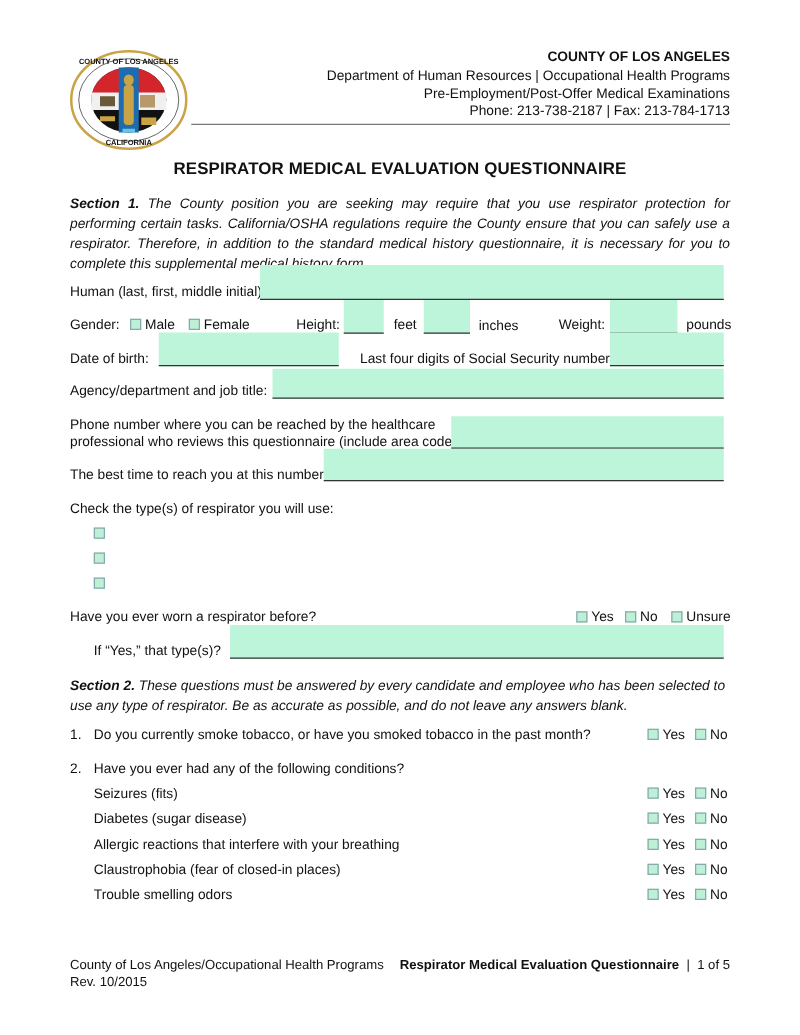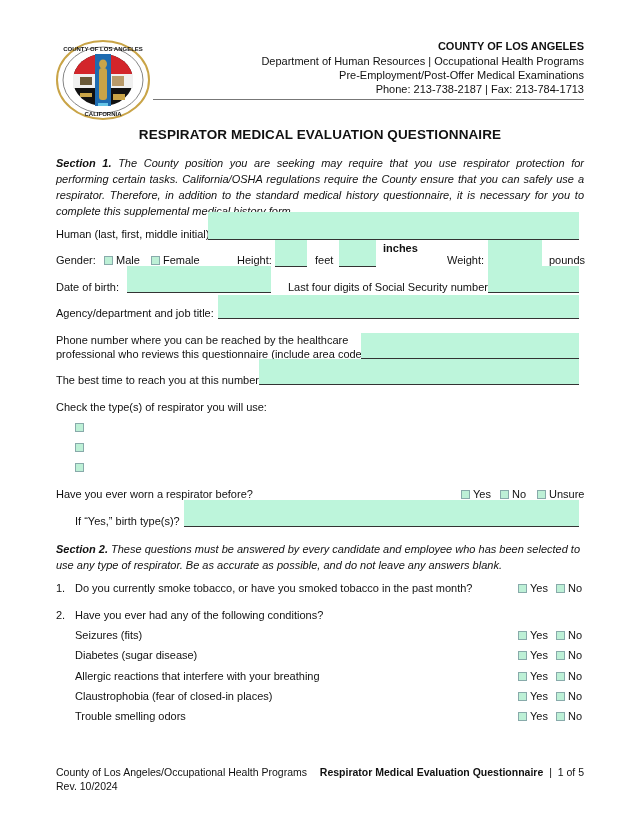--- a/index.html
+++ b/index.html
@@ -57,21 +57,21 @@
 
 <div class="lbl" style="left:56px; top:253px;">Gender:</div>
 <div class="opt" style="left:104px; top:253px;"><span class="cb"></span><span>Male</span></div>
 <div class="opt" style="left:151px; top:253px;"><span class="cb"></span><span>Female</span></div>
 <div class="lbl" style="left:237px; top:253px;">Height:</div>
 <div class="field-bg" style="left:275px; top:240px; width:32px; height:27px;"></div>
 <div class="uline" style="left:275px; top:266px; width:32px;"></div>
 <div class="lbl" style="left:315px; top:253px;">feet</div>
 <div class="field-bg" style="left:339px; top:240px; width:37px; height:27px;"></div>
 <div class="uline" style="left:339px; top:266px; width:37px;"></div>
-<div class="lbl" style="left:383px; top:241px;font-weight:bold;">inches</div>
+<div class="lbl" style="left:383px; top:254px;">inches</div>
 <div class="lbl" style="left:447px; top:253px;">Weight:</div>
 <div class="field-bg" style="left:488px; top:240px; width:54px; height:27px;"></div>
 <div class="uline" style="left:488px; top:266px; width:54px;"></div>
 <div class="lbl" style="left:549px; top:253px;">pounds</div>
 
 <div class="lbl" style="left:56px; top:280px;">Date of birth:</div>
 <div class="field-bg" style="left:127px; top:266px; width:144px; height:27px;"></div>
 <div class="uline" style="left:127px; top:292px; width:144px;"></div>
 <div class="lbl" style="left:288px; top:280px;">Last four digits of Social Security number:</div>
 <div class="field-bg" style="left:488px; top:266px; width:91px; height:27px;"></div>
@@ -93,21 +93,21 @@
 <div class="lbl" style="left:56px; top:400px;">Check the type(s) of respirator you will use:</div>
 <div class="opt" style="left:75px; top:420px;"><span class="cb"></span></div>
 <div class="opt" style="left:75px; top:440px;"><span class="cb"></span></div>
 <div class="opt" style="left:75px; top:460px;"><span class="cb"></span></div>
 
 <div class="lbl" style="left:56px; top:487px;">Have you ever worn a respirator before?</div>
 <div class="opt" style="left:461px; top:487px;"><span class="cb"></span><span>Yes</span></div>
 <div class="opt" style="left:500px; top:487px;"><span class="cb"></span><span>No</span></div>
 <div class="opt" style="left:537px; top:487px;"><span class="cb"></span><span>Unsure</span></div>
 
-<div class="lbl" style="left:75px; top:514px;">If “Yes,” birth type(s)?</div>
+<div class="lbl" style="left:75px; top:514px;">If “Yes,” that type(s)?</div>
 <div class="field-bg" style="left:184px; top:500px; width:395px; height:27px;"></div>
 <div class="uline" style="left:184px; top:526px; width:395px;"></div>
 
 <div class="para" style="top:541px; text-align:left;"><b>Section 2.</b><span> These questions must be answered by every candidate and employee who has been selected to use any type of respirator. Be as accurate as possible, and do not leave any answers blank.</span></div>
 
 <div class="lbl" style="left:56px; top:581px;">1.</div>
 <div class="lbl" style="left:75px; top:581px;">Do you currently smoke tobacco, or have you smoked tobacco in the past month?</div>
 <div class="opt" style="left:518px; top:581px;"><span class="cb"></span><span>Yes</span></div>
 <div class="opt" style="left:556px; top:581px;"><span class="cb"></span><span>No</span></div>
 
@@ -128,14 +128,14 @@
 
 <div class="lbl" style="left:75px; top:689px;">Claustrophobia (fear of closed-in places)</div>
 <div class="opt" style="left:518px; top:689px;"><span class="cb"></span><span>Yes</span></div>
 <div class="opt" style="left:556px; top:689px;"><span class="cb"></span><span>No</span></div>
 
 <div class="lbl" style="left:75px; top:709px;">Trouble smelling odors</div>
 <div class="opt" style="left:518px; top:709px;"><span class="cb"></span><span>Yes</span></div>
 <div class="opt" style="left:556px; top:709px;"><span class="cb"></span><span>No</span></div>
 
 <div class="footer" style="left:56px; top:766px;">County of Los Angeles/Occupational Health Programs</div>
-<div class="footer" style="left:56px; top:780px;">Rev. 10/2024</div>
+<div class="footer" style="left:56px; top:780px;">Rev. 10/2015</div>
 <div class="footer" style="right:56px; top:766px;"><b>Respirator Medical Evaluation Questionnaire</b>&nbsp;&nbsp;<span>|</span>&nbsp;&nbsp;<span>1 of 5</span></div>
 
 </body></html>

